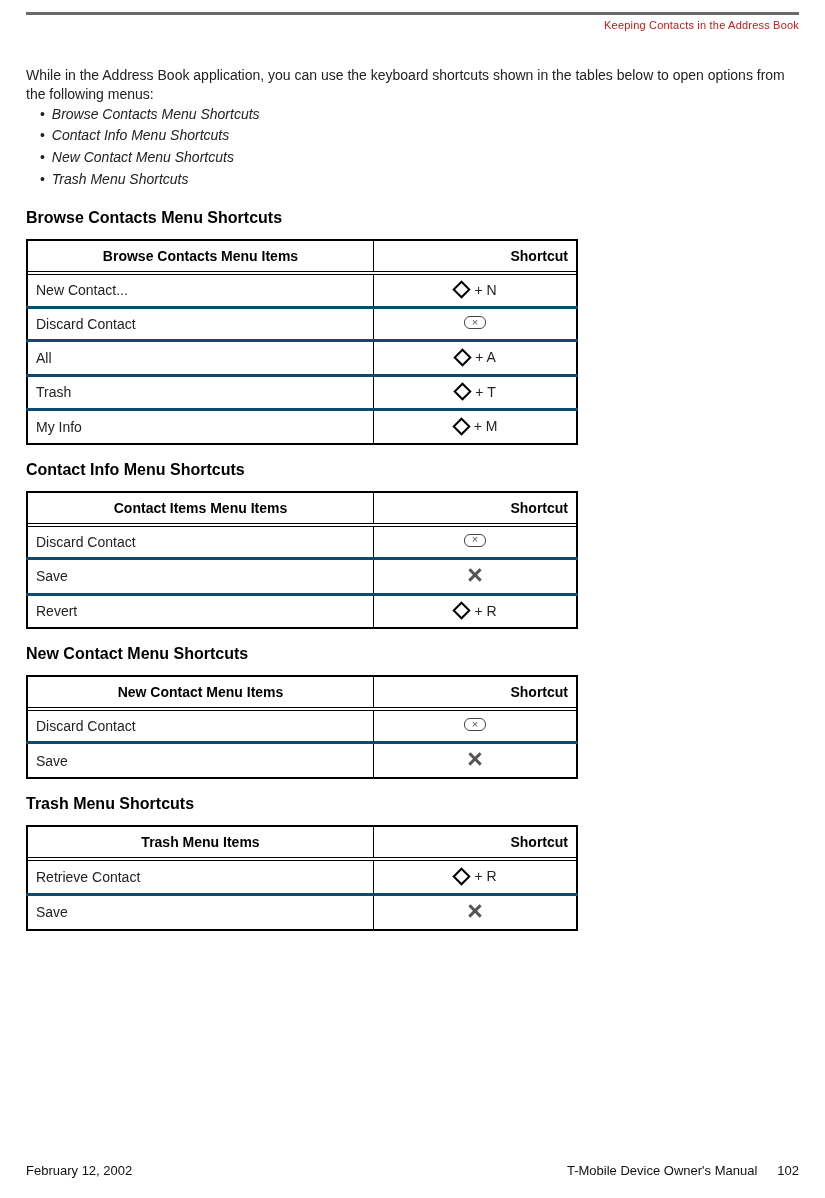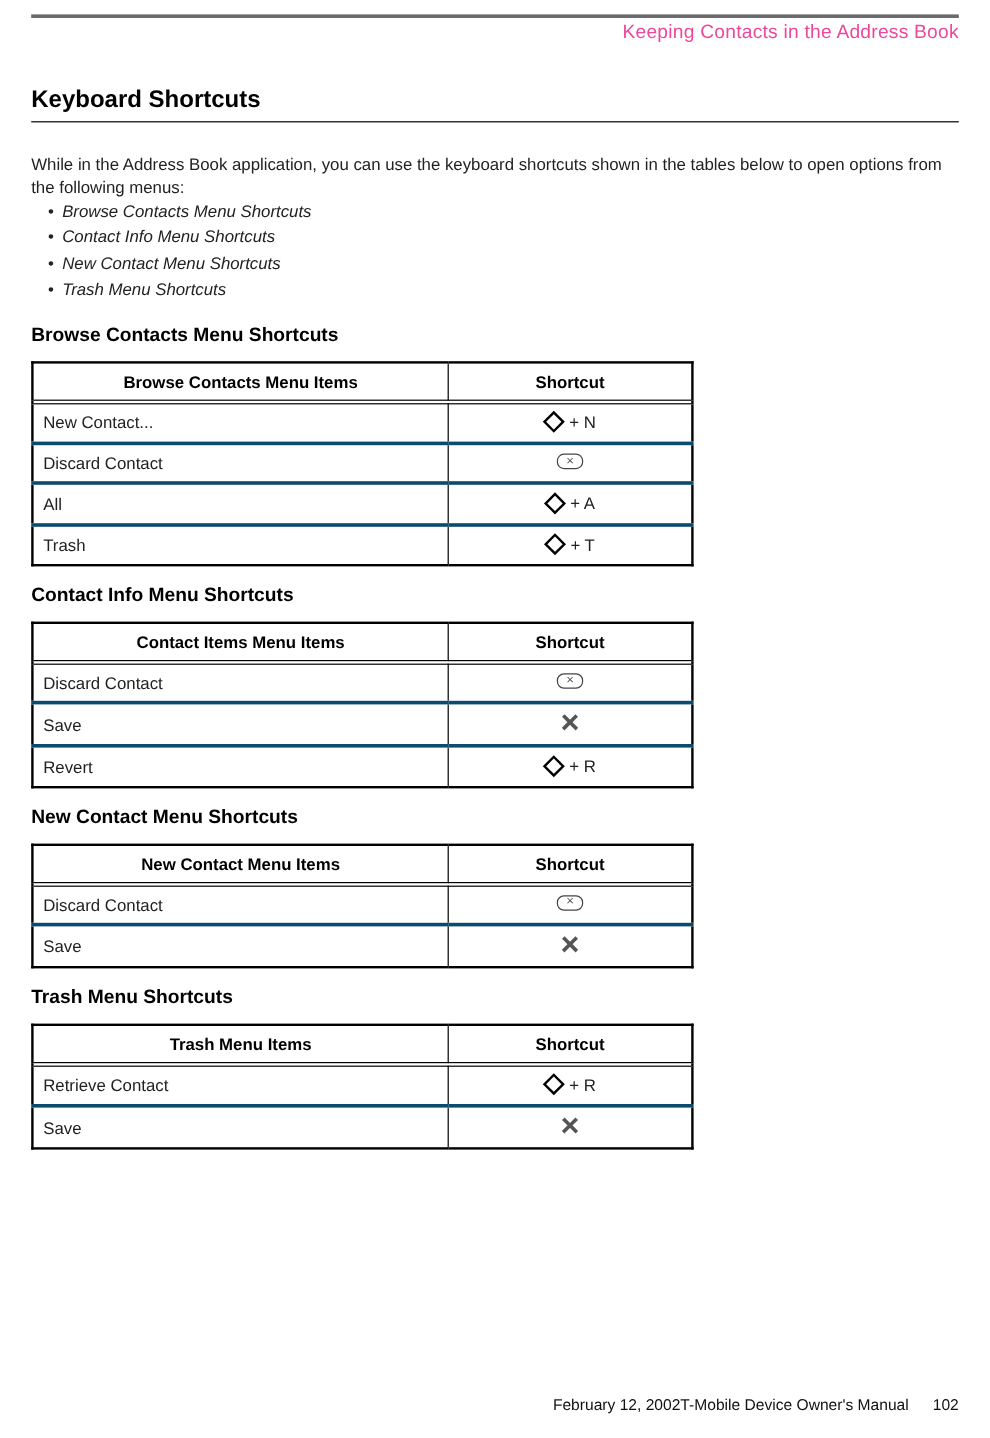--- a/index.html
+++ b/index.html
@@ -10,22 +10,22 @@
       color: #000;
       background: #fff;
       position: relative;
     }
     .top-border {
       border-top: 3px solid #6a6a6a;
       margin: 12px 26px 0 26px;
     }
     .header-line {
       text-align: right;
-      font-size: 16px;
-      color: #ec4899;
+      font-size: 11px;
+      color: #b91c1c;
       padding: 4px 26px 0 0;
       letter-spacing: 0.2px;
     }
     .content {
       padding: 35px 26px 0 26px;
     }
     h1.section-title {
       font-family: Arial, Helvetica, sans-serif;
       font-weight: bold;
       font-size: 20px;
@@ -89,20 +89,21 @@
       border-left: 2px solid #000;
       border-right: 2px solid #000;
       border-bottom: 1px solid #000;
     }
     table.shortcuts thead tr:first-child th:first-child {
       border-right: 1px solid #000;
       width: 63%;
     }
     table.shortcuts thead tr:first-child th:last-child {
       border-left: none;
+      text-align: right;
     }
     
     table.shortcuts thead tr.sep td {
       padding: 0;
       height: 3px;
       border-left: 2px solid #000;
       border-right: 2px solid #000;
       font-size: 1px;
       line-height: 1px;
     }
@@ -164,34 +165,33 @@
       background: #555;
     }
     .x-key::before { transform: translate(-50%, -50%) rotate(45deg); }
     .x-key::after  { transform: translate(-50%, -50%) rotate(-45deg); }
     .footer {
       position: absolute;
       bottom: 20px;
       left: 26px;
       right: 26px;
       display: flex;
-      justify-content: flex-end;
+      justify-content: space-between;
       font-size: 13px;
       color: #111;
     }
     .footer .right { display: flex; gap: 20px; }
   </style>
 </head>
 <body>
 
 <div class="top-border"></div>
 <div class="header-line">Keeping Contacts in the Address Book</div>
 
 <div class="content">
-  <h1 class="section-title">Keyboard Shortcuts</h1>
   <p class="intro">While in the Address Book application, you can use the keyboard shortcuts shown in the tables below to open options from the following menus:</p>
 
   <ul class="menu-list">
     <li>Browse Contacts Menu Shortcuts</li>
     <li>Contact Info Menu Shortcuts</li>
     <li>New Contact Menu Shortcuts</li>
     <li>Trash Menu Shortcuts</li>
   </ul>
 
   <div id="tables-container">
@@ -225,20 +225,27 @@
             <td class="sc"><span class="icon-wrap">
                 <span class="diamond"></span>
                 <span> + A</span>
               </span></td>
           </tr>
           <tr>
             <td>Trash</td>
             <td class="sc"><span class="icon-wrap">
                 <span class="diamond"></span>
                 <span> + T</span>
+              </span></td>
+          </tr>
+          <tr>
+            <td>My Info</td>
+            <td class="sc"><span class="icon-wrap">
+                <span class="diamond"></span>
+                <span> + M</span>
               </span></td>
           </tr>
         </tbody>
       </table>
       <h2 class="sub-title">Contact Info Menu Shortcuts</h2>
       <table class="shortcuts">
         <thead>
           <tr>
             <th>Contact Items Menu Items</th>
             <th>Shortcut</th>

